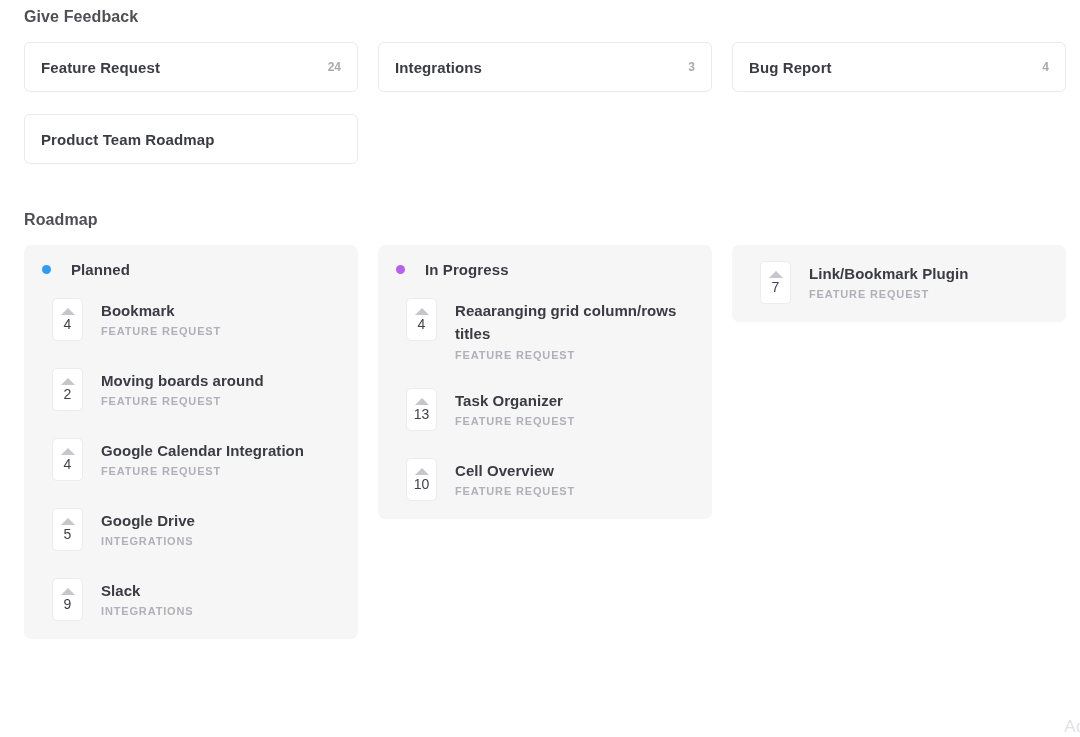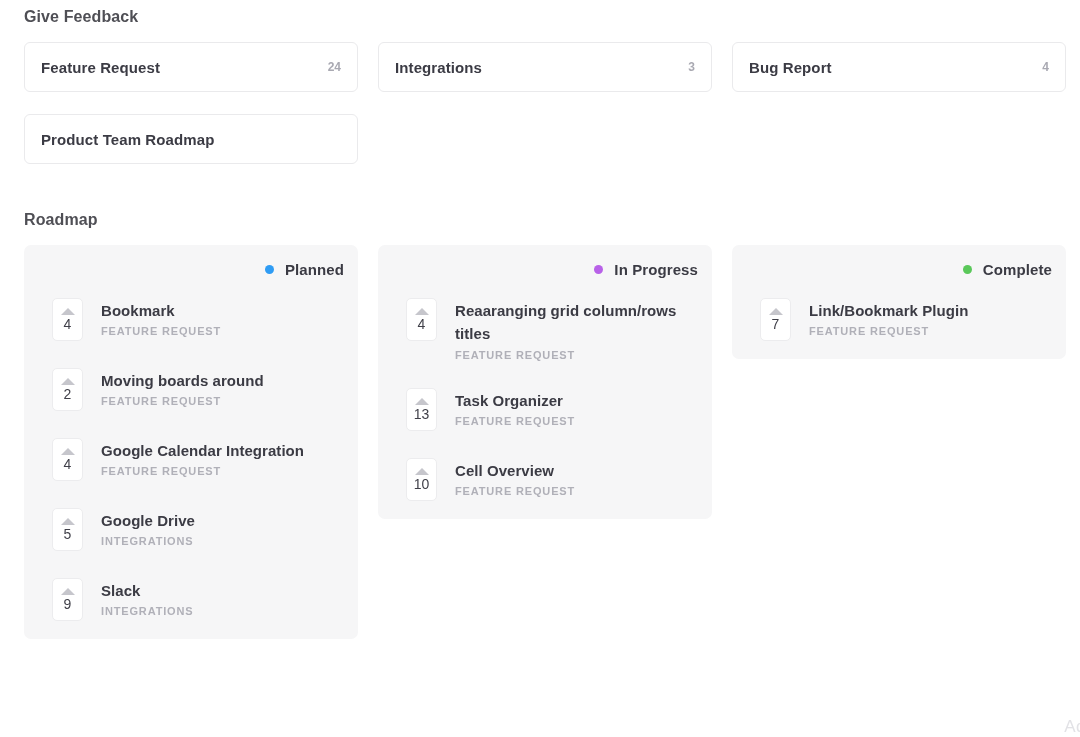--- a/index.html
+++ b/index.html
@@ -90,24 +90,23 @@
   .roadmap-column {
     width: 334px;
     background: #f6f6f7;
     border-radius: 7px;
     padding: 16px 14px 18px 14px;
   }
 
   .column-header {
     display: flex;
     align-items: center;
-    gap: 11px;
+    gap: 20px;
     padding-left: 4px;
     margin-bottom: 20px;
-    justify-content: flex-end;
   }
 
   .status-dot {
     width: 9px;
     height: 9px;
     border-radius: 50%;
     flex: 0 0 auto;
   }
 
   .column-title {
@@ -304,24 +303,20 @@
             <span class="vote-arrow"></span>
             <span class="vote-count">10</span>
           </div>
           <div class="item-body">
             <div class="item-title">Cell Overview</div>
             <div class="item-category">FEATURE REQUEST</div>
           </div>
         </div>
       </div>
       <div class="roadmap-column">
-        <div class="column-header">
-          <span class="status-dot" style="background: rgb(90, 200, 90);"></span>
-          <span class="column-title">Complete</span>
-        </div>
         <div class="roadmap-item">
           <div class="vote-button">
             <span class="vote-arrow"></span>
             <span class="vote-count">7</span>
           </div>
           <div class="item-body">
             <div class="item-title">Link/Bookmark Plugin</div>
             <div class="item-category">FEATURE REQUEST</div>
           </div>
         </div>

